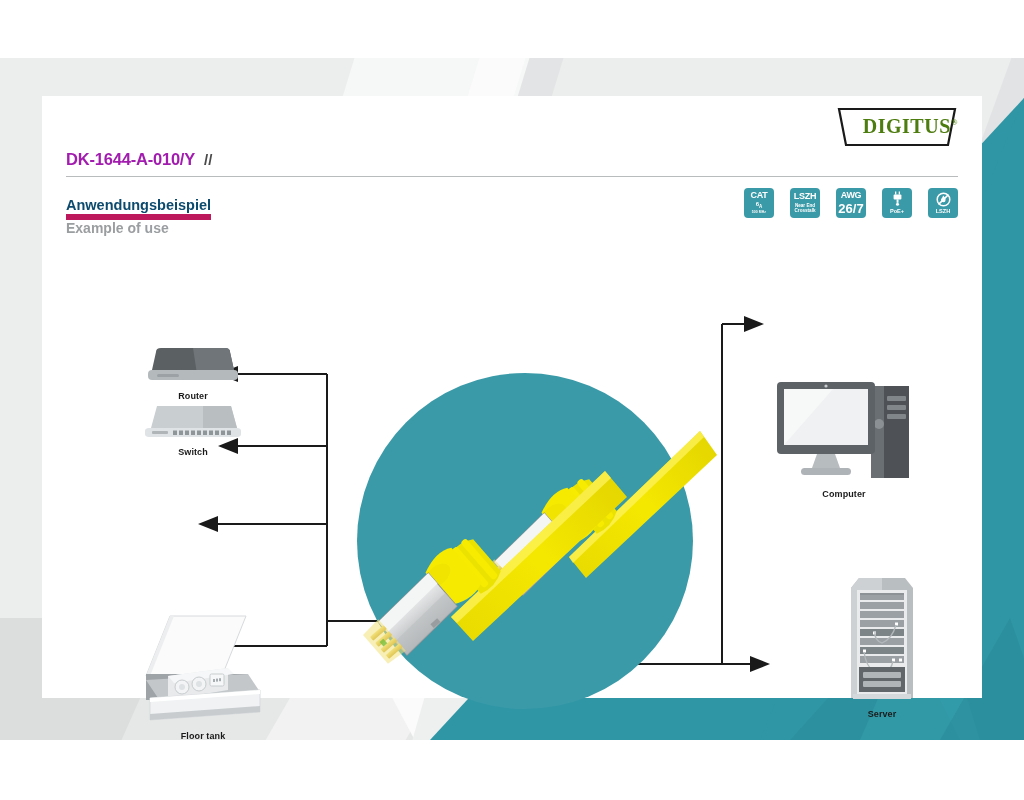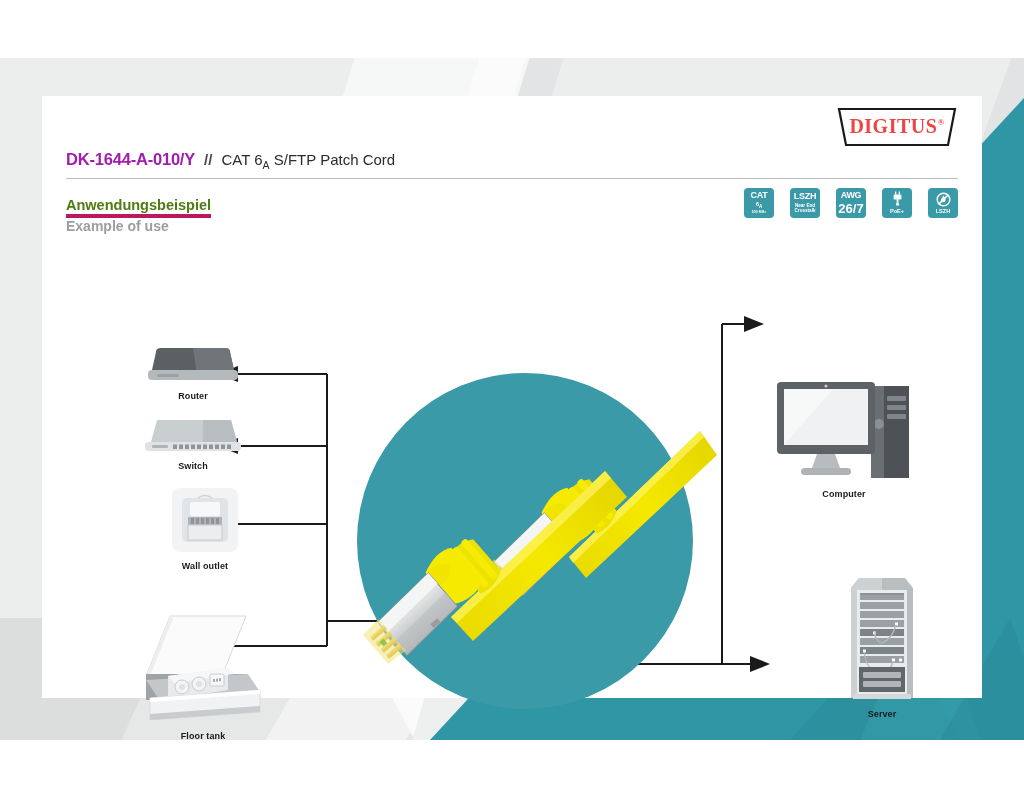--- a/index.html
+++ b/index.html
@@ -42,42 +42,42 @@
   
   .card{
     position:absolute;left:42px;top:96px;width:940px;height:602px;
     background:#ffffff;
   }
 
   
   .logo{position:absolute;right:24px;top:10px;width:122px;height:42px;}
   .logo-trap{position:absolute;inset:0;}
   .logo-text{
-    position:absolute;left:0;right:0;top:9px;text-align:center;
+    position:absolute;left:0;right:0;top:9px;text-align:right;
     font-family:"Liberation Serif","DejaVu Serif",serif;
-    font-weight:bold;font-size:20px;letter-spacing:0.5px;color:#ef4444;
+    font-weight:bold;font-size:20px;letter-spacing:0.5px;color:#4d7c0f;
   }
   .logo-text sup{font-size:9px;vertical-align:super;font-weight:bold;}
 
   
   .title-row{
     position:absolute;left:24px;top:54px;width:892px;
     padding-bottom:7px;border-bottom:1px solid #b9bcbd;
     display:flex;align-items:baseline;gap:0;
   }
   .sku{color:#a21caf;font-weight:bold;font-size:16.5px;letter-spacing:-0.2px;}
   .slashes{color:#4a4a4a;font-size:15px;font-weight:bold;margin:0 9px;}
   .prod{color:#2b2b2b;font-size:15px;}
   .prod .sub{font-size:10.5px;vertical-align:sub;}
 
   
   .sect{position:absolute;left:24px;top:100px;}
   .sect-de{
-    font-size:14.5px;font-weight:bold;color:#4d7c0f;
-    border-bottom:4px solid #be185d;display:inline-block;padding-bottom:1px;
+    font-size:14.5px;font-weight:bold;color:#0c4a6e;
+    border-bottom:6px solid #be185d;display:inline-block;padding-bottom:1px;
   }
   .sect-en{font-size:14px;font-weight:bold;color:#9b9ea0;margin-top:0;}
 
   
   .badges{position:absolute;right:24px;top:92px;display:flex;gap:16px;}
   .badge{
     width:30px;height:30px;border-radius:4px;background:#3b9aa8;color:#fff;
     display:flex;flex-direction:column;align-items:center;justify-content:center;
     line-height:1;overflow:hidden;
   }
@@ -129,21 +129,20 @@
     <div class="logo">
       <svg class="logo-trap" viewBox="0 0 122 42">
         <polygon points="3,3 119,3 112,39 10,39" fill="#ffffff" stroke="#1a1a1a" stroke-width="2.2"></polygon>
       </svg>
       <div class="logo-text"><span>DIGITUS</span><sup>®</sup></div>
     </div>
 
     <div class="title-row">
       <span class="sku">DK-1644-A-010/Y</span>
       <span class="slashes">//</span>
-      <span class="prod"><span>CAT 6</span><span class="sub">A</span><span> S/FTP Patch Cord</span></span>
     </div>
 
     <div class="sect">
       <div class="sect-de">Anwendungsbeispiel</div>
       <div class="sect-en">Example of use</div>
     </div>
 
     <div class="badges">
       <div class="badge">
         <span class="b-l1">CAT</span>
@@ -284,21 +283,21 @@
       <div class="node" style="left:96px;top:100px;width:110px;">
         <svg class="art" width="98" height="40" viewBox="0 0 98 40">
           <path d="M12,6 q0,-4 5,-4 l64,0 q5,0 5,4 l4,18 q0,4 -5,4 l-72,0 q-5,0 -5,-4 Z" fill="#5b6063"></path>
           <path d="M49,2 l32,0 q5,0 5,4 l4,18 q0,4 -5,4 l-32,0 Z" fill="#70757a"></path>
           <path d="M8,24 l82,0 q4,0 4,4 l0,2 q0,4 -4,4 l-82,0 q-4,0 -4,-4 l0,-2 q0,-4 4,-4 Z" fill="#b4b9bc"></path>
           <rect x="13" y="28" width="22" height="3" rx="1.5" fill="#9ca1a5"></rect>
         </svg>
         <div class="node-label">Router</div>
       </div>
 
-      <div class="node" style="left:96px;top:170px;width:110px;">
+      <div class="node" style="left:96px;top:156px;width:110px;">
         <svg class="art" width="100" height="40" viewBox="0 0 100 40">
           <path d="M14,4 l74,0 l6,22 l-86,0 Z" fill="#c9ced1"></path>
           <path d="M60,4 l28,0 l6,22 l-34,0 Z" fill="#b9bec1"></path>
           <path d="M6,26 l88,0 q4,0 4,3 l0,3 q0,3 -4,3 l-88,0 q-4,0 -4,-3 l0,-3 q0,-3 4,-3 Z" fill="#dfe3e5"></path>
           <rect x="9" y="29" width="16" height="3" rx="1" fill="#b0b5b8"></rect>
           <g fill="#8f9699">
             <rect x="30" y="28.5" width="4" height="4.5"></rect>
               <rect x="36" y="28.5" width="4" height="4.5"></rect>
             <rect x="42" y="28.5" width="4" height="4.5"></rect>
               <rect x="48" y="28.5" width="4" height="4.5"></rect>
@@ -306,39 +305,20 @@
               <rect x="60" y="28.5" width="4" height="4.5"></rect>
             <rect x="66" y="28.5" width="4" height="4.5"></rect>
               <rect x="72" y="28.5" width="4" height="4.5"></rect>
             <rect x="78" y="28.5" width="4" height="4.5"></rect>
               <rect x="84" y="28.5" width="4" height="4.5"></rect>
           </g>
         </svg>
         <div class="node-label">Switch</div>
       </div>
 
-      <div class="node" style="left:108px;top:238px;width:110px;">
-        <svg class="art" width="74" height="72" viewBox="0 0 74 72">
-          <rect x="4" y="4" width="66" height="64" rx="8" fill="#f2f3f4"></rect>
-          <rect x="14" y="14" width="46" height="44" rx="5" fill="#e1e4e6"></rect>
-          <rect x="22" y="18" width="30" height="14" rx="2" fill="#f7f8f9"></rect>
-          <rect x="20" y="33" width="34" height="8" fill="#aeb3b7"></rect>
-          <g fill="#8e9499">
-            <rect x="23" y="34" width="3" height="6"></rect>
-              <rect x="28" y="34" width="3" height="6"></rect>
-            <rect x="33" y="34" width="3" height="6"></rect>
-              <rect x="38" y="34" width="3" height="6"></rect>
-            <rect x="43" y="34" width="3" height="6"></rect>
-              <rect x="48" y="34" width="3" height="6"></rect>
-          </g>
-          <rect x="20" y="41" width="34" height="15" fill="#ecedee" stroke="#c6cacd" stroke-width="1"></rect>
-          <path d="M30,14 q7,-5 14,0" fill="none" stroke="#cfd3d6" stroke-width="1.5"></path>
-        </svg>
-        <div class="node-label">Wall outlet</div>
-      </div>
 
       <div class="node" style="left:76px;top:368px;width:170px;">
         <svg class="art" width="134" height="112" viewBox="0 0 134 112">
 
           <path d="M10,62 L34,2 L110,2 L86,62 Z" fill="#fbfbfb" stroke="#d7dadc" stroke-width="1"></path>
           <path d="M10,62 L34,2 L38,2 L14,62 Z" fill="#eceef0"></path>
 
           <path d="M10,60 L112,60 L112,86 L10,86 Z" fill="#9ea3a7"></path>
 
           <path d="M10,66 L112,60 L124,78 L26,90 Z" fill="#c3c7ca"></path>

